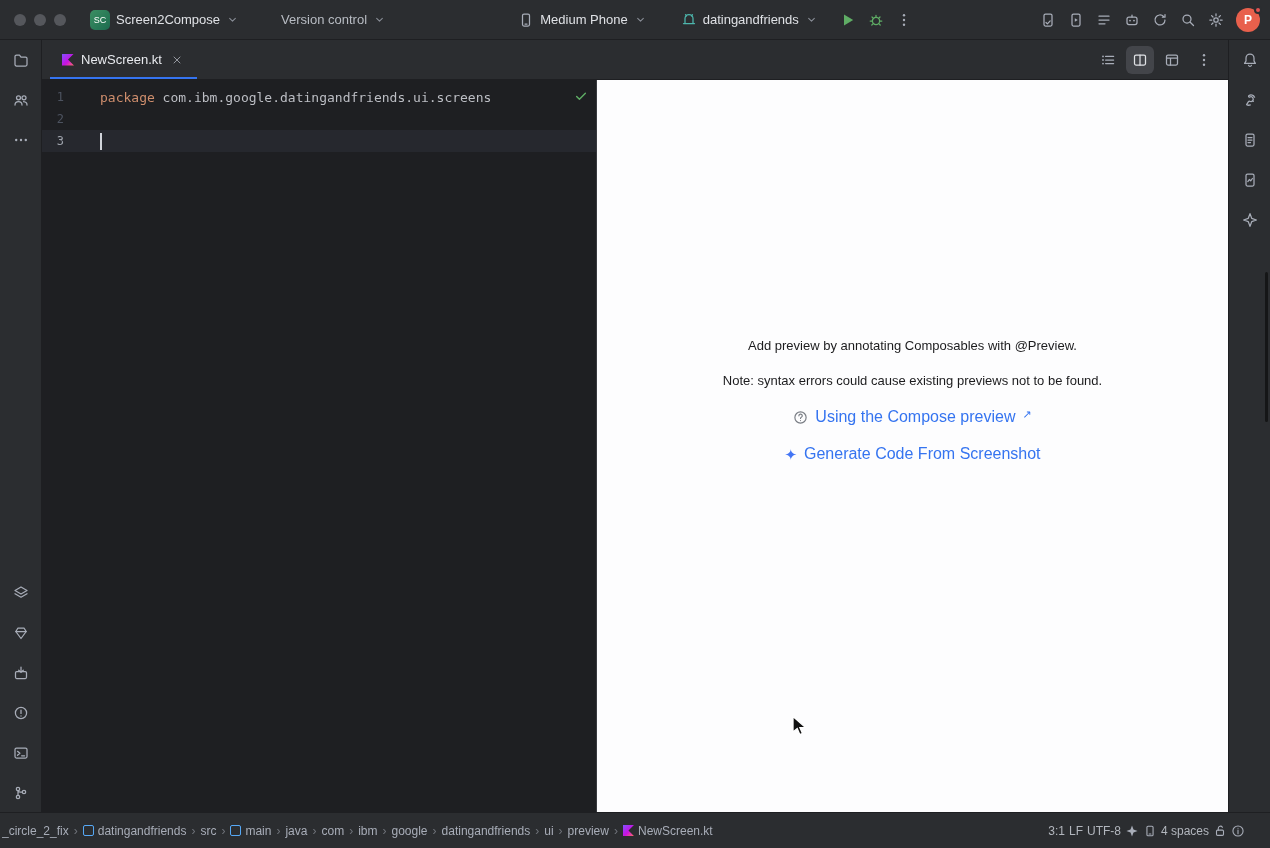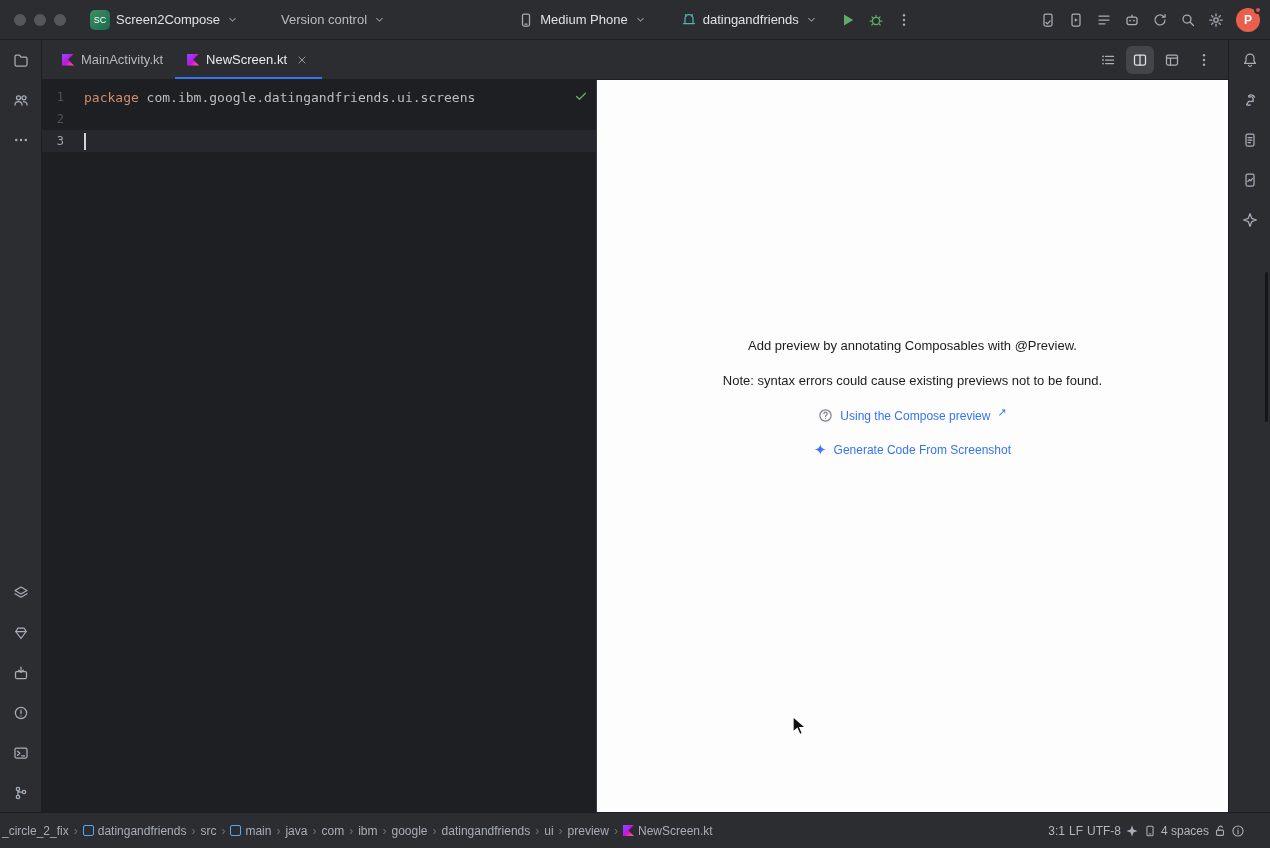--- a/index.html
+++ b/index.html
@@ -58,31 +58,31 @@
 
   .content{flex:1;display:flex;min-height:0}
 
   
   .editor{width:554px;flex:none;background:#1e1f22;position:relative;
     font-family:"DejaVu Sans Mono",monospace;font-size:13px;padding-top:6px}
   .ed-line{position:relative;height:22px;display:flex;align-items:center;white-space:pre}
   .ed-line.active{background:#26282e}
   .ln{width:22px;text-align:right;color:#4d5360;flex:none;font-size:12px}
   .ed-line.active .ln{color:#9da2ab}
-  .code{margin-left:20px;color:#bcbec4}
+  .code{margin-left:36px;color:#bcbec4}
   .kw{color:var(--keyword,#cf8e6d)}
   .caret{display:inline-block;width:2px;height:17px;background:#d0d3d9;vertical-align:middle}
   .inspect-ok{position:absolute;top:9px;right:8px;color:var(--run-green,#5fad65)}
 
   
   .preview{flex:1;background:#fdfdfe;position:relative;border-left:1px solid #393b40;color:#1c1c1e}
   .pv-block{position:absolute;top:258px;left:0;right:0;text-align:center}
   .pv-line{margin-bottom:20px;font-size:13px}
   .pv-link-row{display:flex;align-items:center;justify-content:center;gap:7px;margin-bottom:19px}
-  .pv-link{color:var(--link,#3574f0);font-size:12px;cursor:default}
+  .pv-link{color:var(--link,#3574f0);font-size:16px;cursor:default}
   .pv-help-ic{color:#7a7e85}
   .pv-ext{color:var(--link,#3574f0);font-size:11px;position:relative;top:-3px}
   .pv-sparkle{color:#4375f5;font-size:15px;line-height:1}
 
   
   .statusbar{position:absolute;left:0;right:0;bottom:0;height:36px;background:#2b2d30;border-top:1px solid #1e1f22;
     display:flex;align-items:center;padding:0 25px 0 2px;font-size:12px;color:#a8adb8}
   .breadcrumbs{display:flex;align-items:center;gap:5px;white-space:nowrap;overflow:hidden;flex:1;min-width:0}
   .bc-item{display:flex;align-items:center;gap:4px;cursor:default}
   .bc-sep{color:#6f737a;font-size:12px}
@@ -308,24 +308,20 @@
       <svg class="ic" viewBox="0 0 16 16">
           <path d="M8 1.6l1.7 4.7L14.4 8l-4.7 1.7L8 14.4 6.3 9.7 1.6 8l4.7-1.7z"></path>
         </svg>
     </div>
     <div class="grow"></div>
   </nav>
 
   <main class="main-col">
 
     <div class="tabbar">
-      <div class="tab">
-        <span class="kotlin-icon"></span>
-        <span class="tab-label">MainActivity.kt</span>
-      </div>
       <div class="tab active">
         <span class="kotlin-icon"></span>
         <span class="tab-label">NewScreen.kt</span>
         <span class="tab-close">
           <svg class="ic" style="width:12px;height:12px" viewBox="0 0 16 16">
               <path d="M4 4l8 8M12 4l-8 8"></path>
             </svg>
         </span>
       </div>
 

